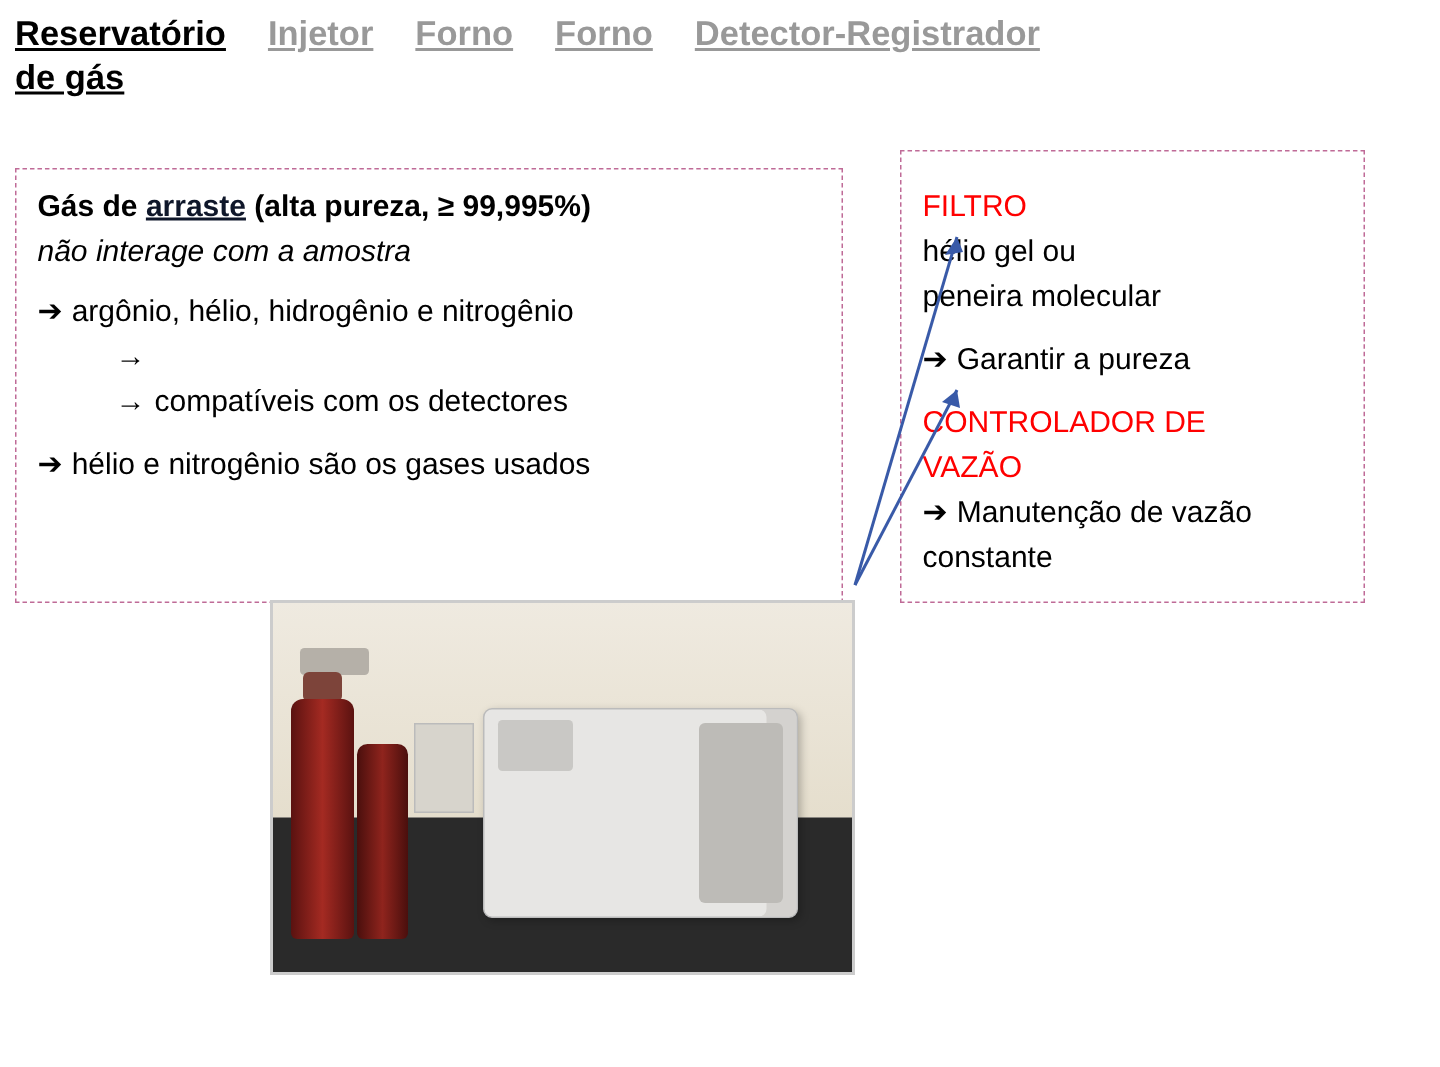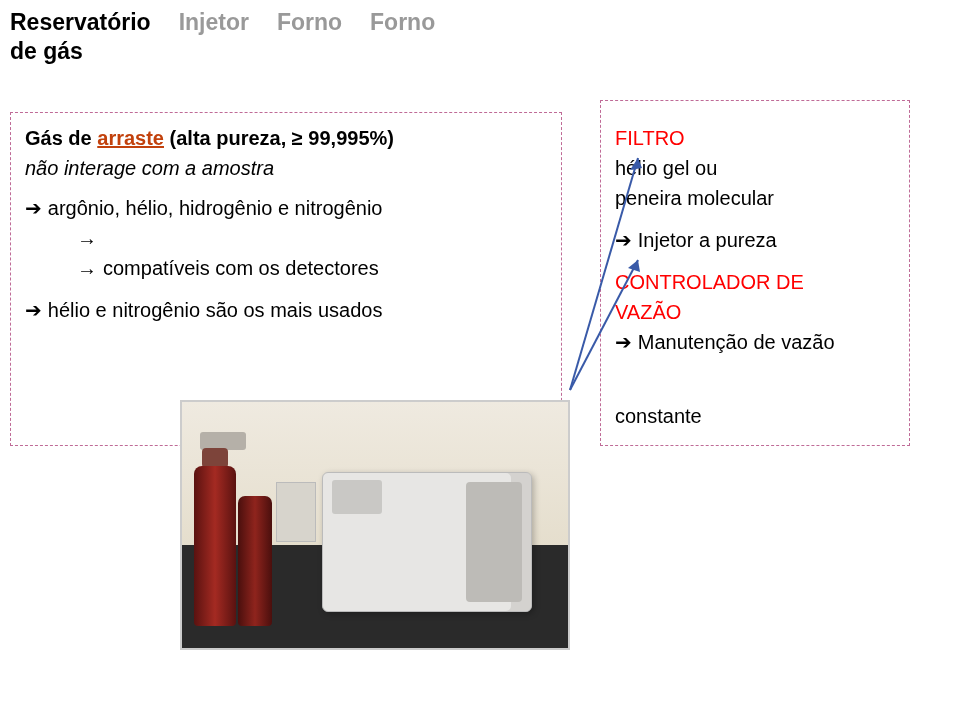--- a/index.html
+++ b/index.html
@@ -13,41 +13,41 @@
   }
   .header {
     display: flex;
     gap: 28px;
     padding: 8px 10px 0 10px;
     font-size: 23px;
     font-weight: bold;
     line-height: 1.25;
     align-items: flex-start;
   }
-  .header-item { color: #999; }
+  .header-item { color: #999; text-decoration: underline; }
   .header-item.active { color: #000; }
   .header-item.wrap { max-width: 170px; }
 
   .content {
     display: flex;
     gap: 38px;
     padding: 46px 10px 0 10px;
   }
   .box {
     border: 1.5px dashed #bf6b97;
     padding: 10px 14px 14px 14px;
     font-size: 20px;
     line-height: 1.5;
     color: #000;
   }
   .box-left { width: 552px; }
   .box-right { width: 310px; margin-top: -12px; }
 
   .title-line { color: #000; }
-  .title-link { color: #c2410c; text-decoration: underline; }
+  .title-link { color: #0f172a; text-decoration: underline; }
   .subhead { font-style: italic; margin-bottom: 10px; }
 
   .arrow-line { display: flex; align-items: flex-start; gap: 6px; }
   .arrow-line.indent { padding-left: 52px; }
   .arrow { color: #000; font-size: 20px; line-height: 1.5; flex-shrink: 0; }
   .arrow.right { color: #000; }
 
   .filtro { color: #ff0000; font-weight: normal; margin-top: 12px; }
   .vazao  { color: #ff0000; }
 
@@ -87,20 +87,21 @@
 <body>
 
 <div class="header">
   <div class="header-item active wrap">
     <div>Reservatório</div>
     <div>de gás</div>
   </div>
   <div class="header-item">Injetor</div>
   <div class="header-item">Forno</div>
   <div class="header-item">Forno</div>
+  <div class="header-item">Detector-Registrador</div>
 </div>
 
 <div class="content">
 
   <div class="box box-left">
     <div class="title-line">
       <b><span>Gás de </span><span class="title-link">arraste</span><span> (alta pureza, ≥ 99,995%)</span></b>
     </div>
     <div class="subhead">não interage com a amostra</div>
 
@@ -111,41 +112,41 @@
     <div class="arrow-line indent">
       <span class="arrow right">→</span>
     </div>
     <div class="arrow-line indent">
       <span class="arrow right">→</span>
       <span>compatíveis com os detectores</span>
     </div>
     <div class="spacer-sm"></div>
     <div class="arrow-line">
       <span class="arrow">➔</span>
-      <span>hélio e nitrogênio são os mais usados</span>
+      <span>hélio e nitrogênio são os gases usados</span>
     </div>
   </div>
 
   <div class="box box-right">
     <div class="filtro">FILTRO</div>
     <div>hélio gel ou</div>
     <div>peneira molecular</div>
     <div class="spacer-sm"></div>
     <div class="arrow-line">
       <span class="arrow">➔</span>
-      <span>Injetor a pureza</span>
+      <span>Garantir a pureza</span>
     </div>
     <div class="spacer-sm"></div>
     <div class="vazao">CONTROLADOR DE</div>
     <div class="vazao">VAZÃO</div>
     <div class="arrow-line">
       <span class="arrow">➔</span>
       <span>Manutenção de vazão</span>
     </div>
-    <div style="padding-left:0;margin-top:44px;">constante</div>
+    <div style="padding-left:0;">constante</div>
   </div>
 
 </div>
 
 <svg class="svg-arrow" viewBox="0 0 90 260">
   <line x1="10" y1="250" x2="78" y2="18" stroke="#395aa8" stroke-width="2"></line>
   <line x1="10" y1="250" x2="78" y2="120" stroke="#395aa8" stroke-width="2"></line>
   <polygon points="78,18 70,30 82,28" fill="#395aa8"></polygon>
   <polygon points="78,120 68,128 80,132" fill="#395aa8"></polygon>
 </svg>

